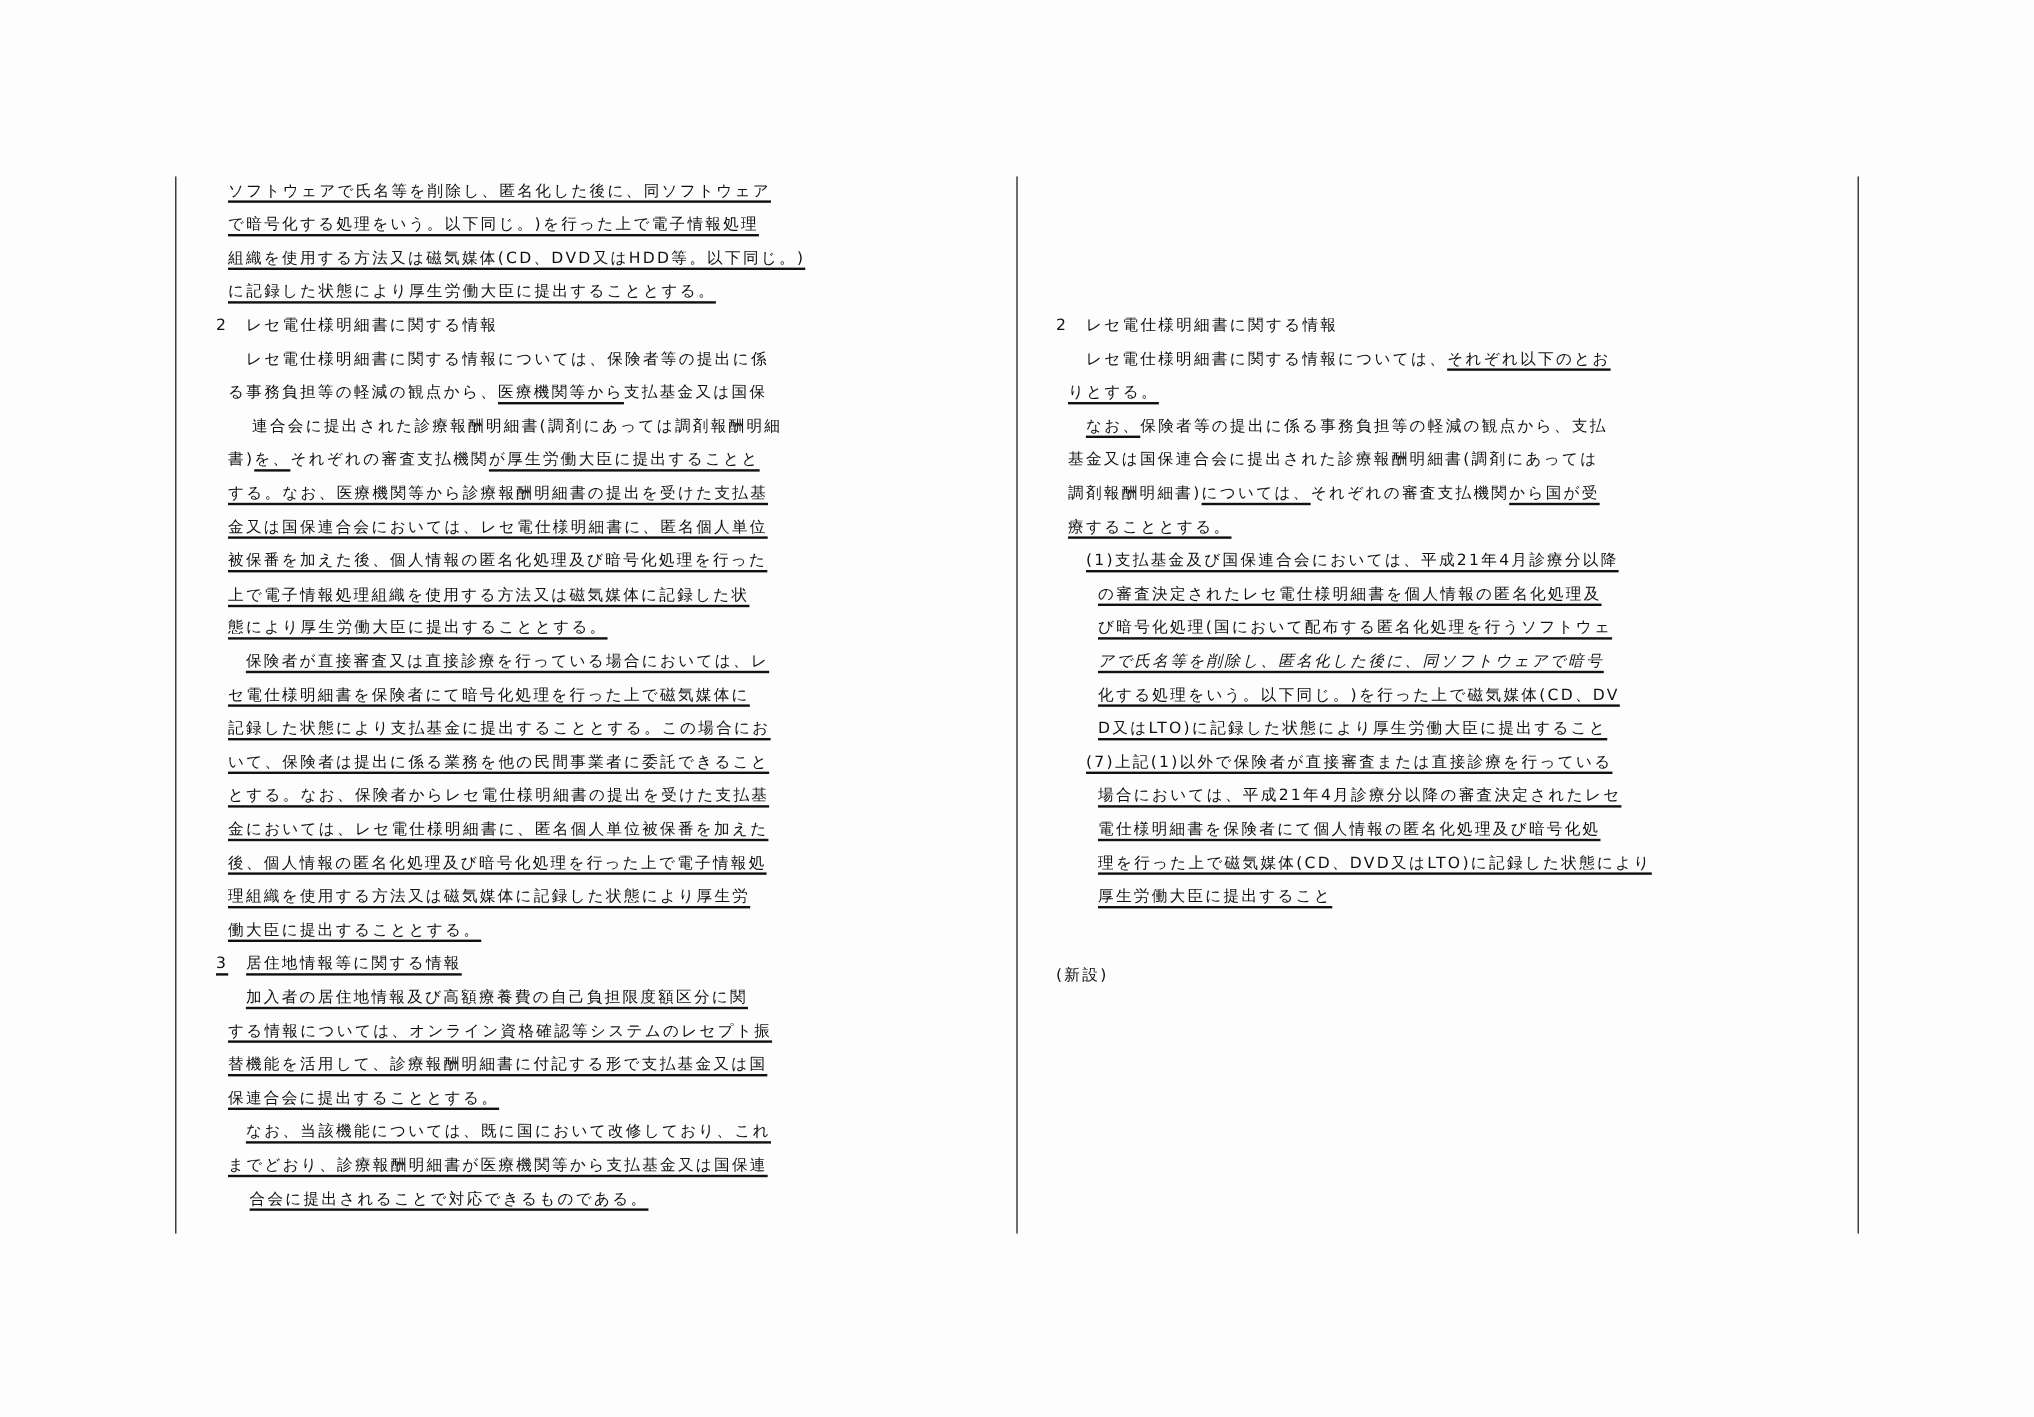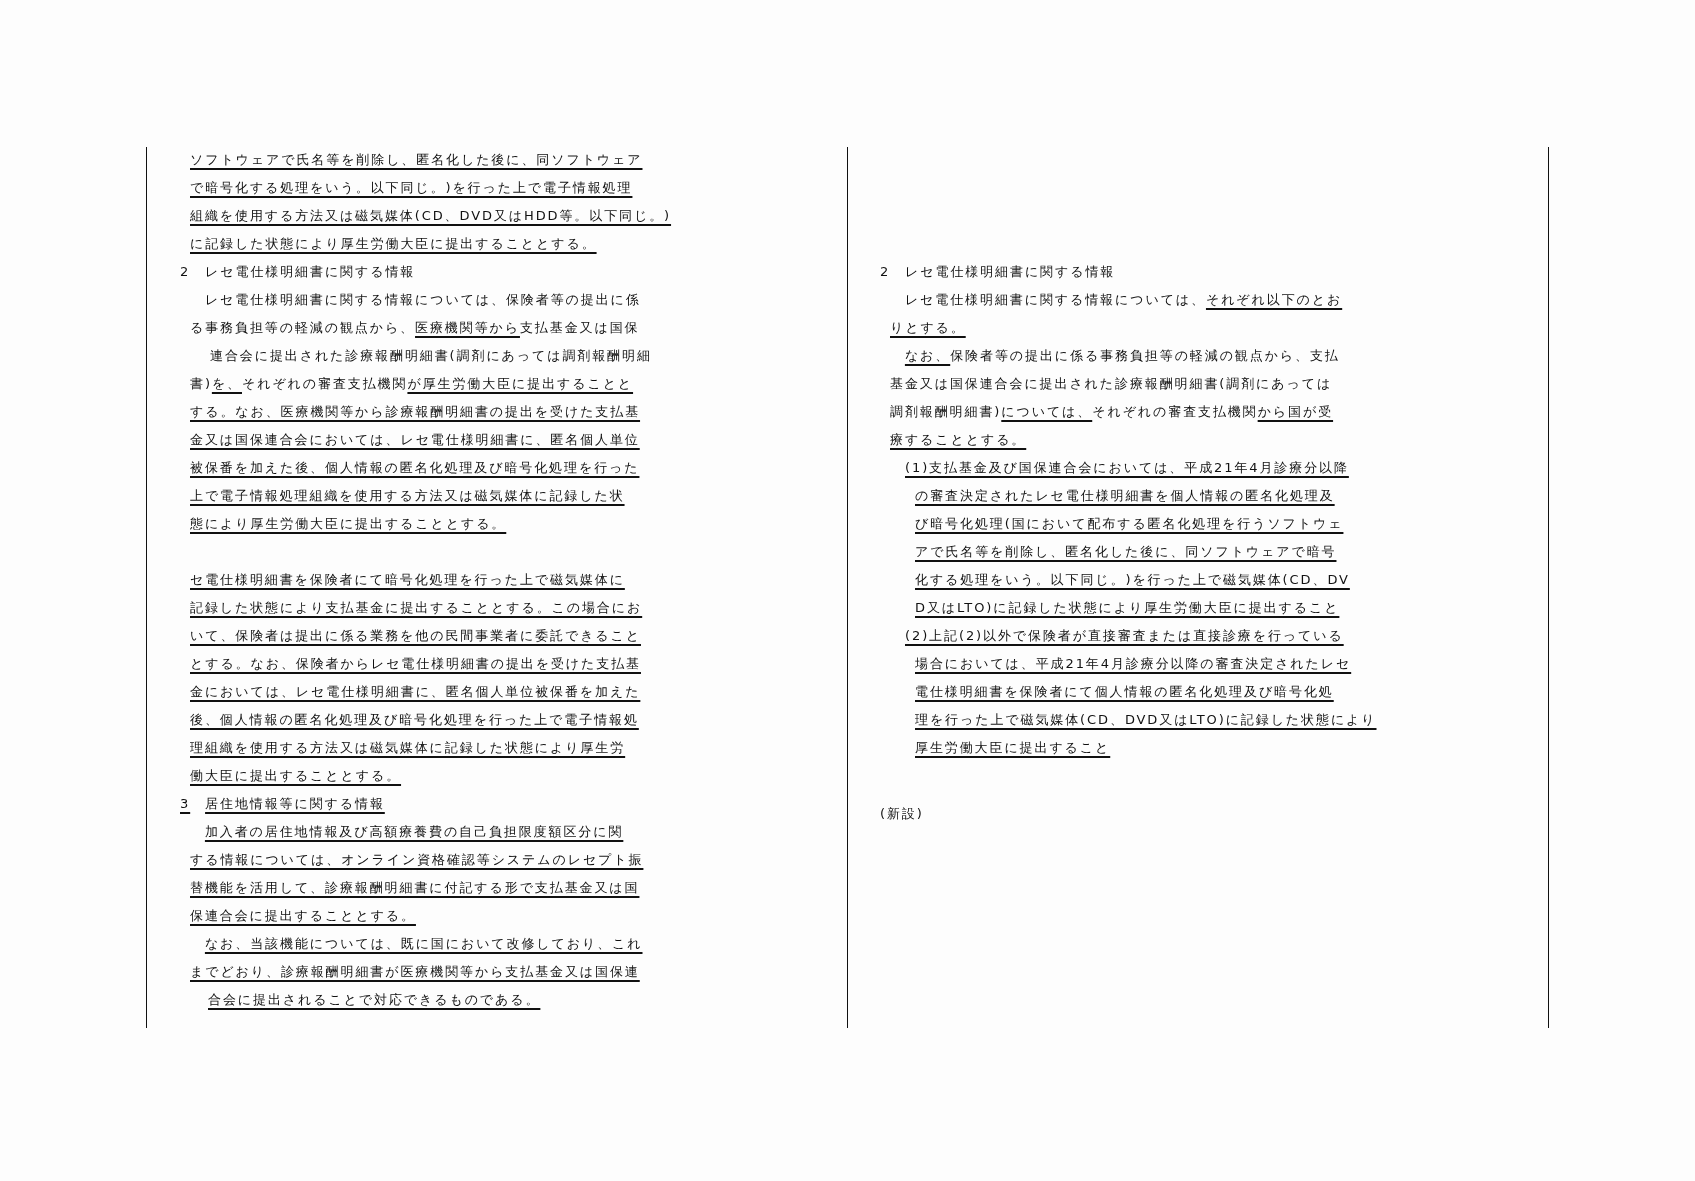--- a/index.html
+++ b/index.html
@@ -29,21 +29,21 @@
     <div class="line" style="left: 180px; top: 258px;"><span>2　レセ電仕様明細書に関する情報</span></div>
     <div class="line" style="left: 190px; top: 286px;"><span>　レセ電仕様明細書に関する情報については、保険者等の提出に係</span></div>
     <div class="line" style="left: 190px; top: 314px;"><span>る事務負担等の軽減の観点から、</span><span class="u">医療機関等から</span><span>支払基金又は国保</span></div>
     <div class="line" style="left: 190px; top: 342px; margin-left: 20px;"><span>連合会に提出された診療報酬明細書(調剤にあっては調剤報酬明細</span></div>
     <div class="line" style="left: 190px; top: 370px;"><span>書)</span><span class="u">を、</span><span>それぞれの審査支払機関</span><span class="u">が厚生労働大臣に提出することと</span></div>
     <div class="line" style="left: 190px; top: 398px;"><span class="u">する。なお、医療機関等から診療報酬明細書の提出を受けた支払基</span></div>
     <div class="line" style="left: 190px; top: 426px;"><span class="u">金又は国保連合会においては、レセ電仕様明細書に、匿名個人単位</span></div>
     <div class="line" style="left: 190px; top: 454px;"><span class="u">被保番を加えた後、個人情報の匿名化処理及び暗号化処理を行った</span></div>
     <div class="line" style="left: 190px; top: 482px; font-family: Liberation Serif, serif;"><span class="u">上で電子情報処理組織を使用する方法又は磁気媒体に記録した状</span></div>
     <div class="line" style="left: 190px; top: 510px;"><span class="u">態により厚生労働大臣に提出することとする。</span></div>
-    <div class="line" style="left: 190px; top: 538px;"><span>　</span></div>
+    <div class="line" style="left: 190px; top: 538px;"><span>　</span><span class="u">保険者が直接審査又は直接診療を行っている場合においては、レ</span></div>
     <div class="line" style="left: 190px; top: 566px;"><span class="u">セ電仕様明細書を保険者にて暗号化処理を行った上で磁気媒体に</span></div>
     <div class="line" style="left: 190px; top: 594px;"><span class="u">記録した状態により支払基金に提出することとする。この場合にお</span></div>
     <div class="line" style="left: 190px; top: 622px;"><span class="u">いて、保険者は提出に係る業務を他の民間事業者に委託できること</span></div>
     <div class="line" style="left: 190px; top: 650px;"><span class="u">とする。なお、保険者からレセ電仕様明細書の提出を受けた支払基</span></div>
     <div class="line" style="left: 190px; top: 678px;"><span class="u">金においては、レセ電仕様明細書に、匿名個人単位被保番を加えた</span></div>
     <div class="line" style="left: 190px; top: 706px;"><span class="u">後、個人情報の匿名化処理及び暗号化処理を行った上で電子情報処</span></div>
     <div class="line" style="left: 190px; top: 734px;"><span class="u">理組織を使用する方法又は磁気媒体に記録した状態により厚生労</span></div>
     <div class="line" style="left: 190px; top: 762px;"><span class="u">働大臣に提出することとする。</span></div>
     <div class="line" style="left: 180px; top: 790px;"><span class="u">3</span><span>　</span><span class="u">居住地情報等に関する情報</span></div>
     <div class="line" style="left: 190px; top: 818px;"><span>　</span><span class="u">加入者の居住地情報及び高額療養費の自己負担限度額区分に関</span></div>
@@ -58,22 +58,22 @@
     <div class="line" style="left: 880px; top: 258px;"><span>2　レセ電仕様明細書に関する情報</span></div>
     <div class="line" style="left: 890px; top: 286px;"><span>　レセ電仕様明細書に関する情報については、</span><span class="u">それぞれ以下のとお</span></div>
     <div class="line" style="left: 890px; top: 314px;"><span class="u">りとする。</span></div>
     <div class="line" style="left: 890px; top: 342px;"><span>　</span><span class="u">なお、</span><span>保険者等の提出に係る事務負担等の軽減の観点から、支払</span></div>
     <div class="line" style="left: 890px; top: 370px;"><span>基金又は国保連合会に提出された診療報酬明細書(調剤にあっては</span></div>
     <div class="line" style="left: 890px; top: 398px;"><span>調剤報酬明細書)</span><span class="u">については、</span><span>それぞれの審査支払機関</span><span class="u">から国が受</span></div>
     <div class="line" style="left: 890px; top: 426px;"><span class="u">療することとする。</span></div>
     <div class="line" style="left: 905px; top: 454px; text-align: right;"><span class="u">(1)支払基金及び国保連合会においては、平成21年4月診療分以降</span></div>
     <div class="line" style="left: 915px; top: 482px;"><span class="u">の審査決定されたレセ電仕様明細書を個人情報の匿名化処理及</span></div>
     <div class="line" style="left: 915px; top: 510px;"><span class="u">び暗号化処理(国において配布する匿名化処理を行うソフトウェ</span></div>
-    <div class="line" style="left: 915px; top: 538px;"><span class="u">アで氏名等を削除し、匿名化した後に、同ソフトウェアで暗号</span></div>
+    <div class="line" style="left: 915px; top: 538px; font-style: italic;"><span class="u">アで氏名等を削除し、匿名化した後に、同ソフトウェアで暗号</span></div>
     <div class="line" style="left: 915px; top: 566px;"><span class="u">化する処理をいう。以下同じ。)を行った上で磁気媒体(CD、DV</span></div>
     <div class="line" style="left: 915px; top: 594px;"><span class="u">D又はLTO)に記録した状態により厚生労働大臣に提出すること</span></div>
-    <div class="line" style="left: 905px; top: 622px;"><span class="u">(2)上記(2)以外で保険者が直接審査または直接診療を行っている</span></div>
+    <div class="line" style="left: 905px; top: 622px;"><span class="u">(7)上記(1)以外で保険者が直接審査または直接診療を行っている</span></div>
     <div class="line" style="left: 915px; top: 650px;"><span class="u">場合においては、平成21年4月診療分以降の審査決定されたレセ</span></div>
     <div class="line" style="left: 915px; top: 678px;"><span class="u">電仕様明細書を保険者にて個人情報の匿名化処理及び暗号化処</span></div>
     <div class="line" style="left: 915px; top: 706px;"><span class="u">理を行った上で磁気媒体(CD、DVD又はLTO)に記録した状態により</span></div>
     <div class="line" style="left: 915px; top: 734px;"><span class="u">厚生労働大臣に提出すること</span></div>
     <div class="line" style="left: 880px; top: 800px;"><span>(新設)</span></div>
   </div>
 
 </body></html>

